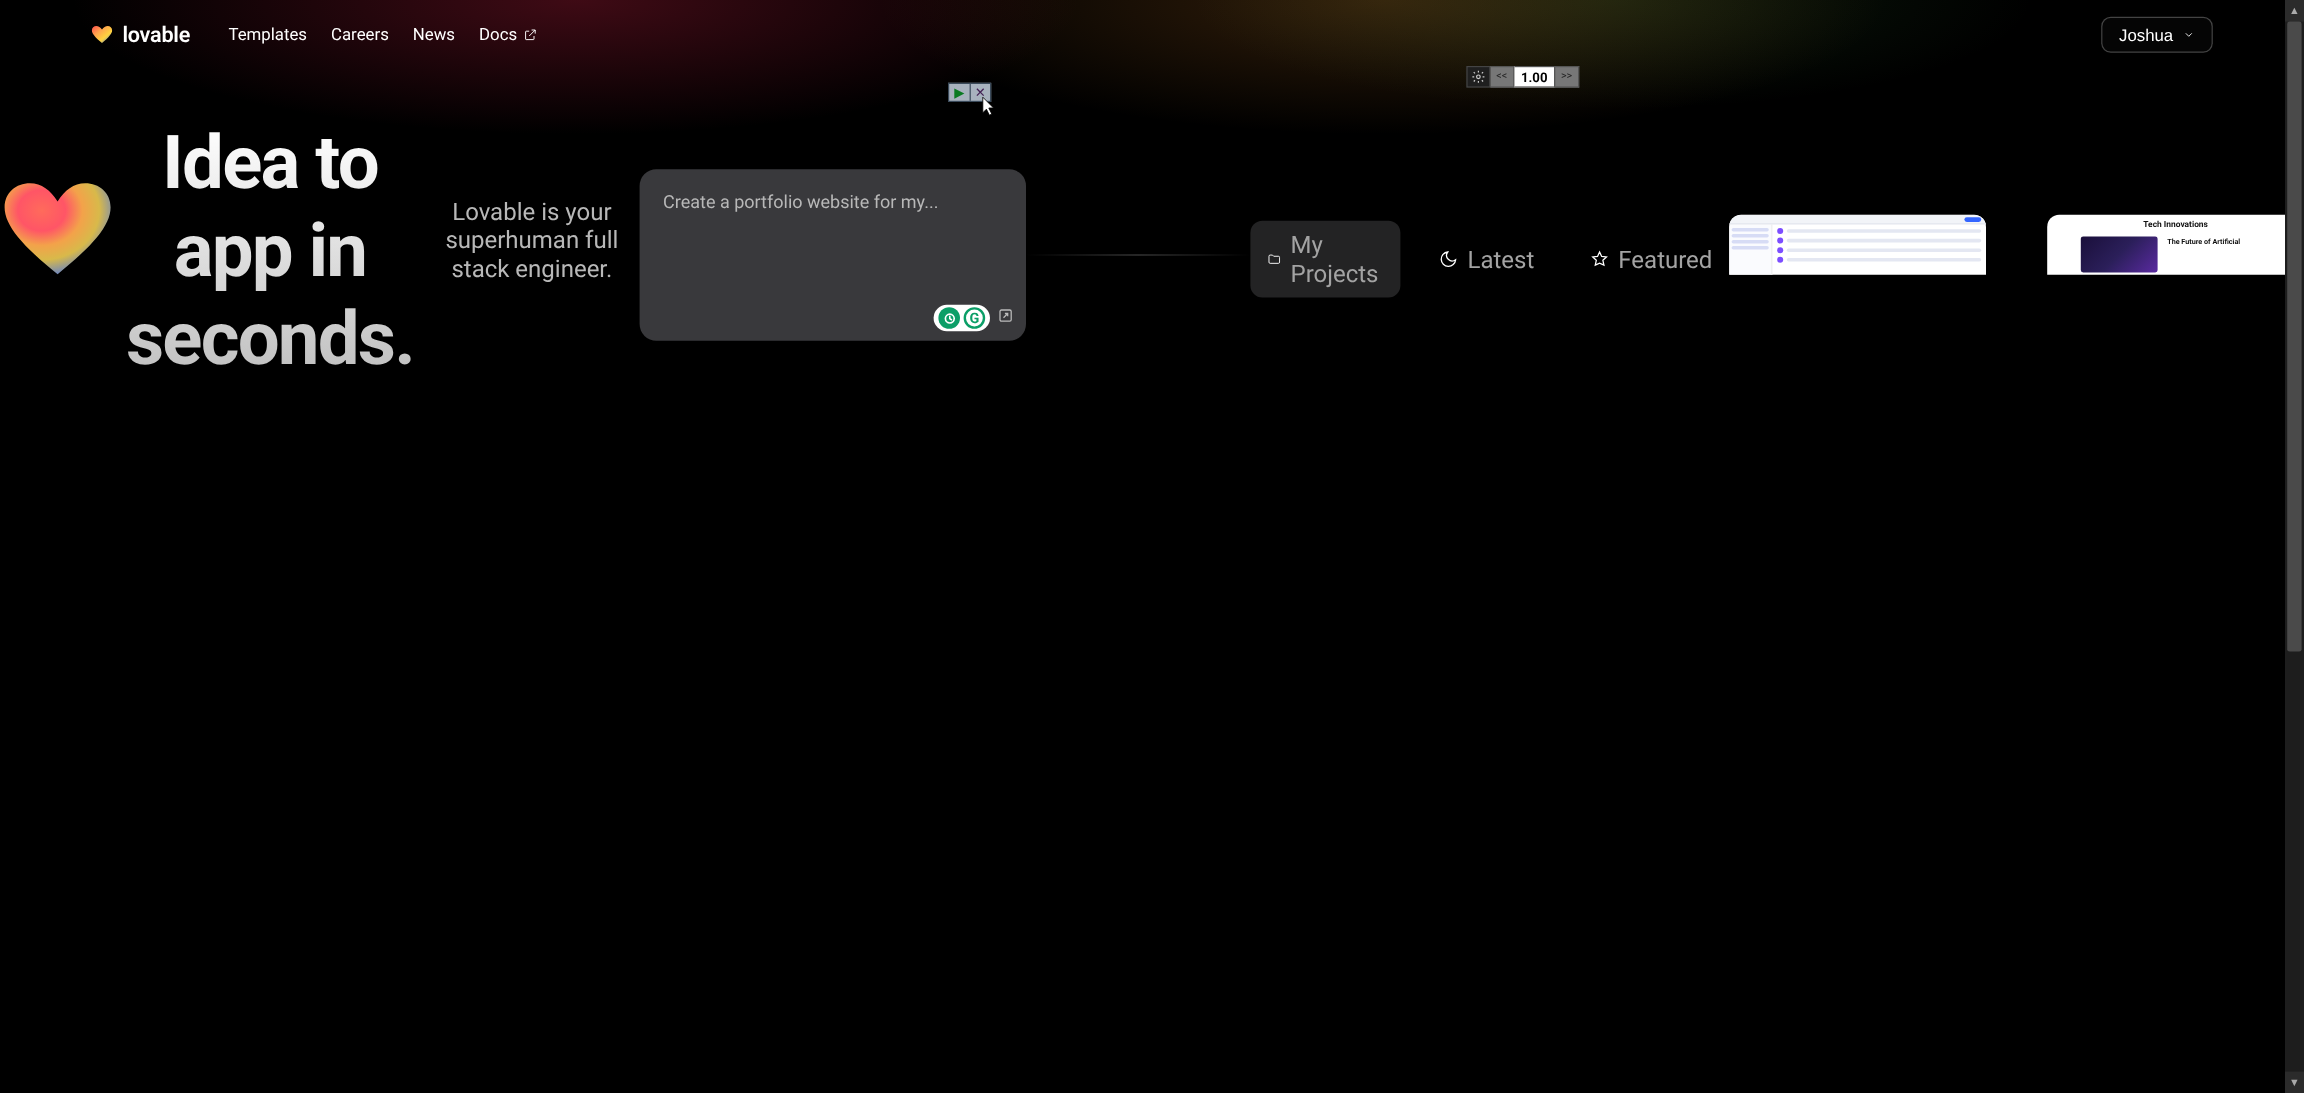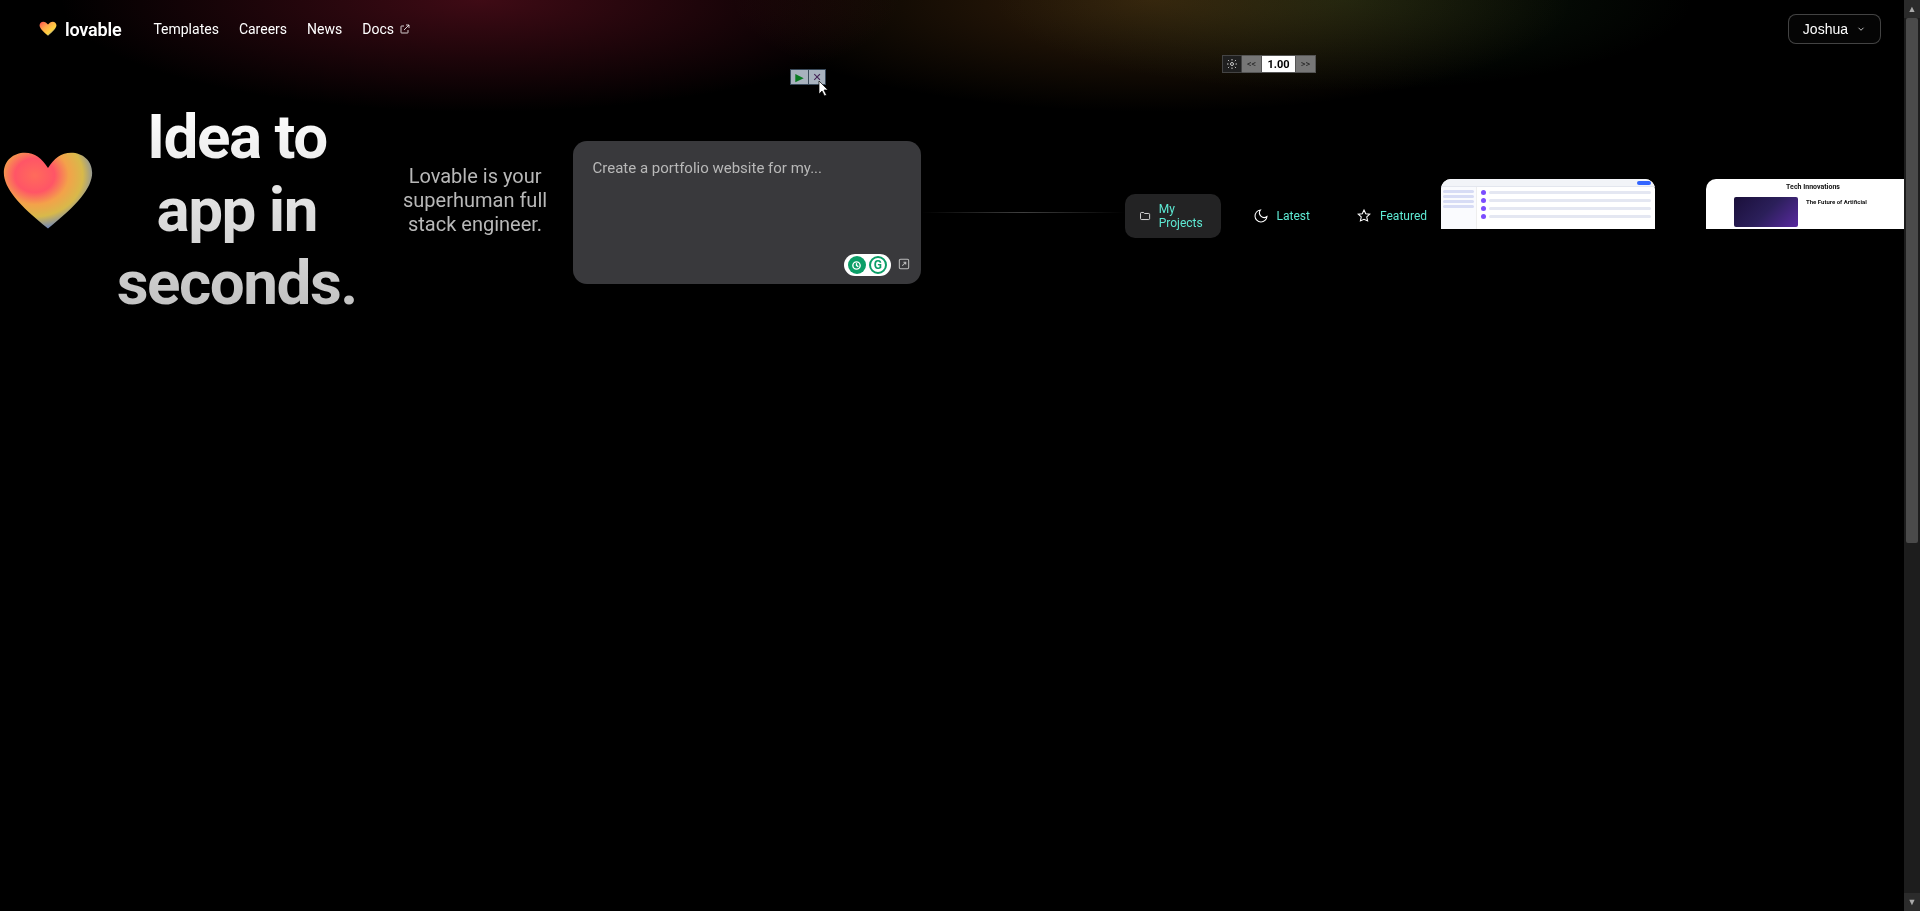--- a/index.html
+++ b/index.html
@@ -22,21 +22,21 @@
       radial-gradient(500px 130px at 70% 0, rgba(60,140,60,0.18), transparent 70%);
     pointer-events: none;
     z-index: 0;
   }
 
   
   .nav {
     position: relative;
     display: flex;
     align-items: center;
-    padding: 14px 39px;
+    padding: 14px 76px;
     z-index: 2;
   }
   .brand {
     display: flex;
     align-items: center;
     gap: 8px;
     font-weight: 600;
     font-size: 18px;
     letter-spacing: -0.2px;
     cursor: pointer;
@@ -232,21 +232,21 @@
     background: linear-gradient(90deg, transparent, rgba(255,255,255,0.25), transparent);
   }
 
   
   .tabs {
     margin-top: 54px;
     display:flex; gap:18px; align-items:center;
   }
   .tab {
     display:inline-flex; align-items:center; gap:8px;
-    font-size:12px; color:#5eead4;
+    font-size:20px; color:#a3a3a3;
     padding:8px 14px; border-radius:10px;
     cursor:pointer;
   }
   .tab.active { background:#232324; }
   .tab .ico { width:16px; height:16px; stroke:#fff; stroke-width:1.6; fill:none; }
 
   
   .cards-row {
     margin-top: 30px;
     display:flex; gap:20px;

